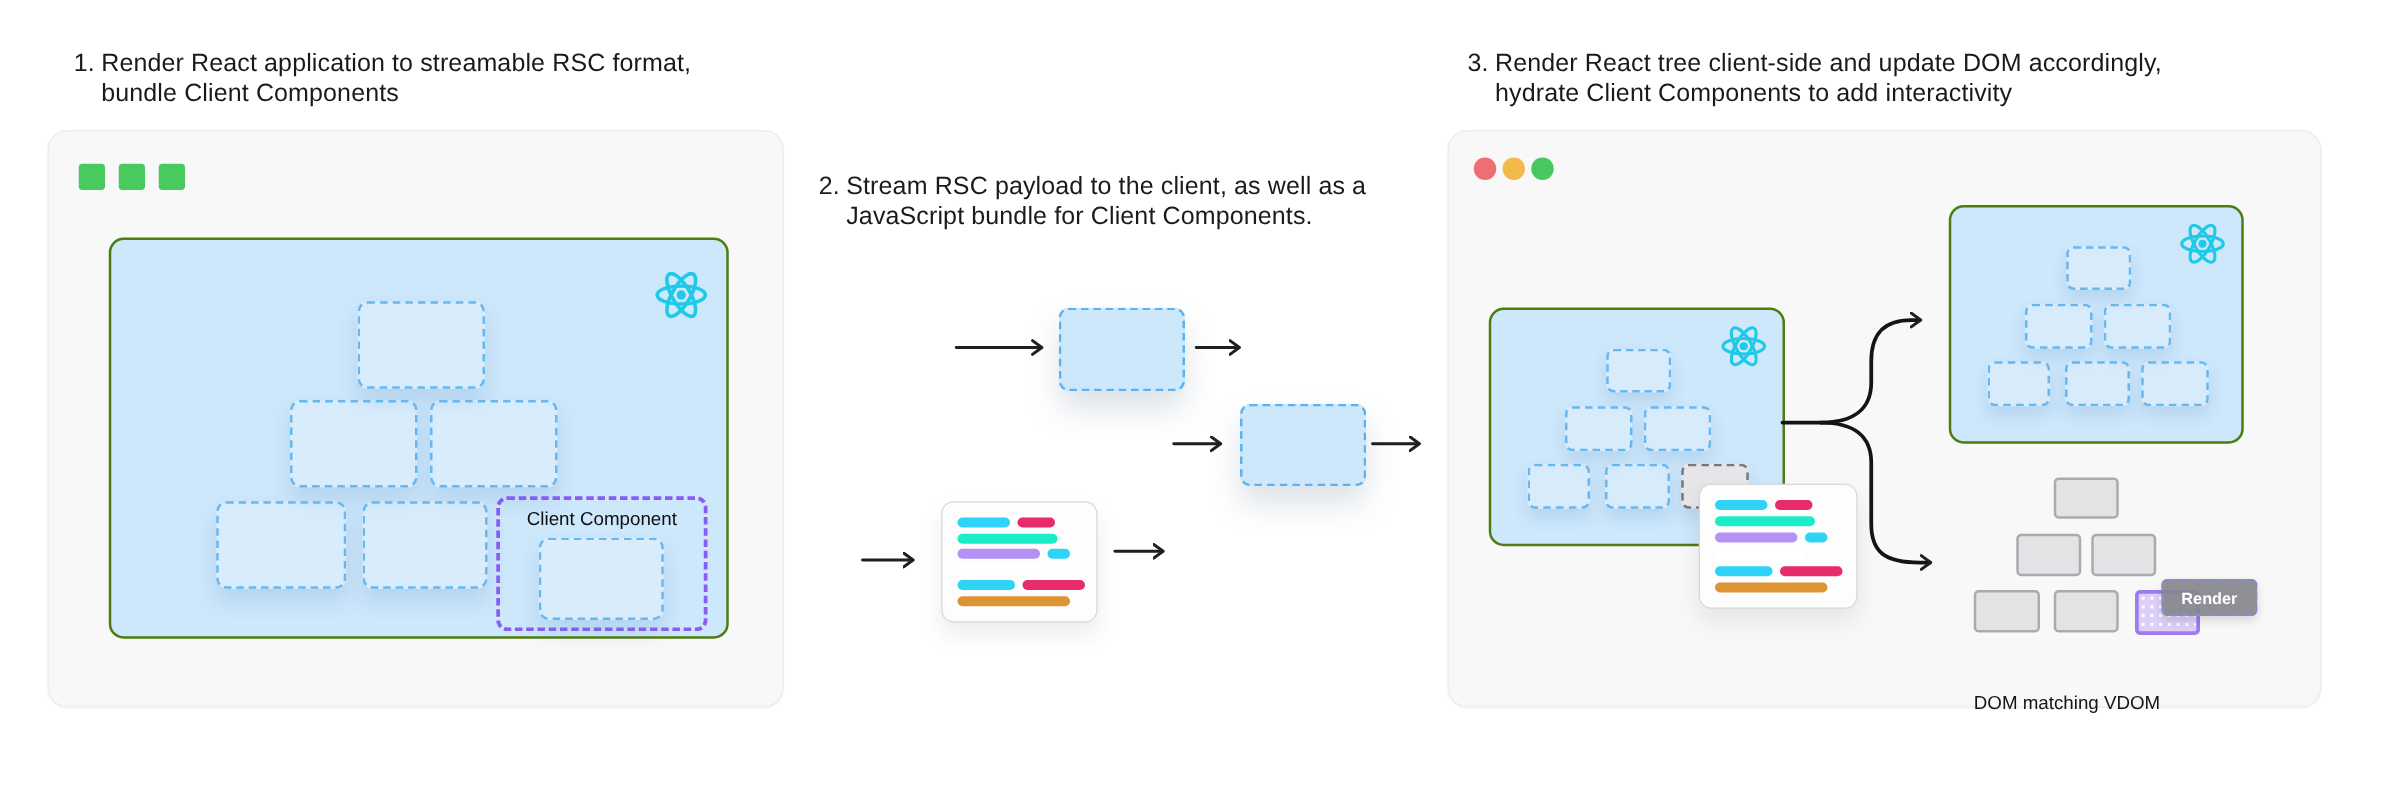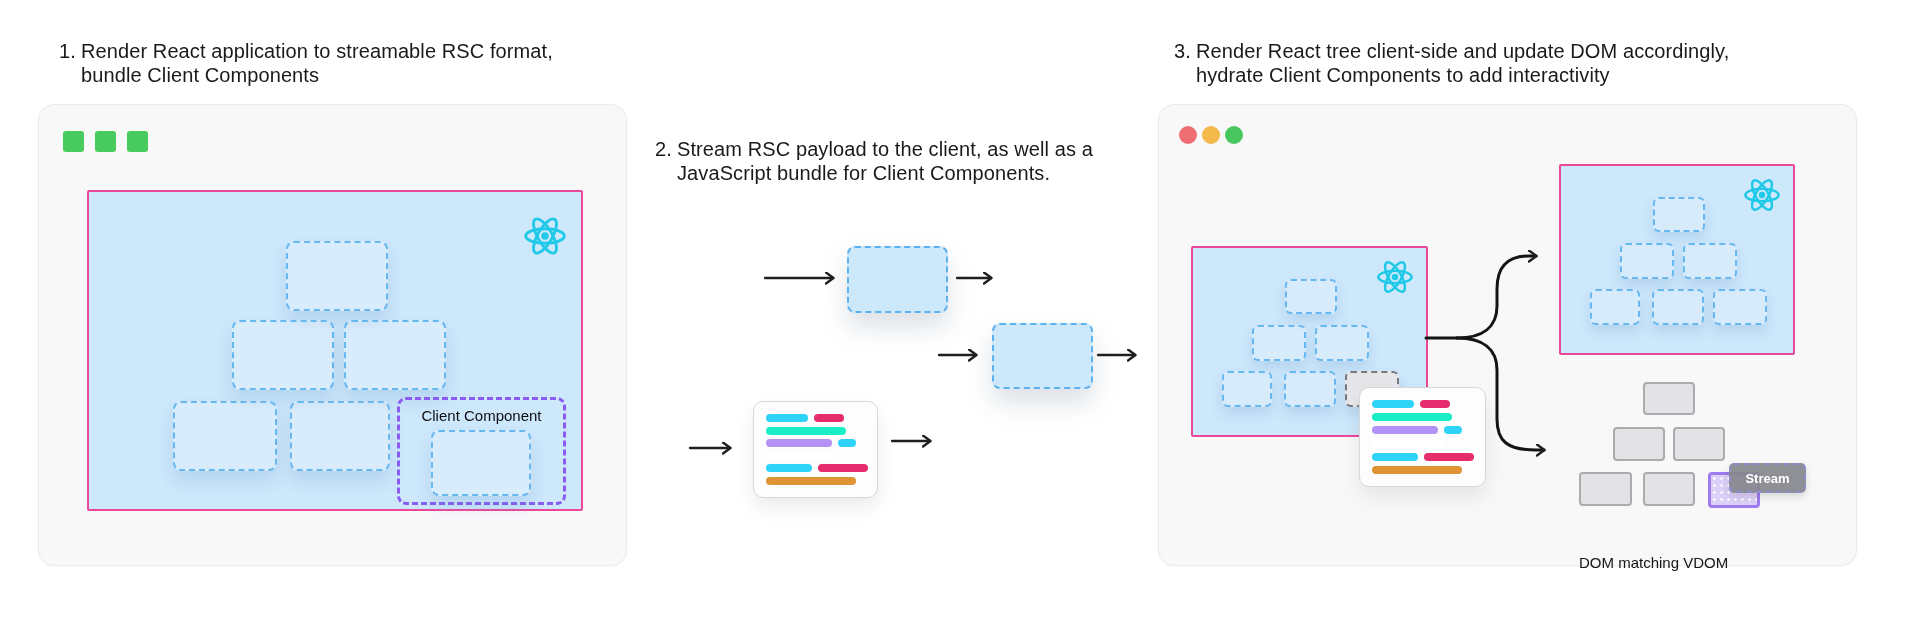--- a/index.html
+++ b/index.html
@@ -23,21 +23,21 @@
 
   .squares{position:absolute;left:24px;top:26px;display:flex;gap:11px;}
   .sq{width:21px;height:21px;border-radius:3px;background:#48cb5e;}
   .lights{position:absolute;left:20px;top:21px;display:flex;gap:5px;}
   .light{width:18px;height:18px;border-radius:50%;}
   .light.red{background:#ee6e73;}
   .light.yellow{background:#f3b94a;}
   .light.green{background:#48c75f;}
 
   
-  .bluebox{position:absolute;background:#cde7fb;border:2px solid #ec4899;border-radius:2px;}
+  .bluebox{position:absolute;background:#cde7fb;border:2px solid #4d7c0f;border-radius:12px;}
   .bb1{left:48px;top:85px;width:492px;height:317px;}
   .bb2{left:32px;top:141px;width:233px;height:187px;}
   .bb3{left:400px;top:59px;width:232px;height:187px;}
 
   .rlogo{position:absolute;}
   .rlogo.big{right:14px;top:22px;width:44px;height:44px;}
   .rlogo.sm{right:12px;top:10px;width:38px;height:38px;}
 
   
   .tb{position:absolute;border:2px dashed #67b7f1;border-radius:8px;
@@ -237,21 +237,21 @@
       <div class="tb-s s-r3b"></div>
       <div class="tb-s s-r3c"></div>
     </div>
 
     <div class="db d-r1"></div>
     <div class="db d-r2a"></div>
     <div class="db d-r2b"></div>
     <div class="db d-r3a"></div>
     <div class="db d-r3b"></div>
     <div class="db hydrated"></div>
-    <div class="click-tip">Stream</div>
+    <div class="click-tip">Render</div>
     <div class="dom-caption">DOM matching VDOM</div>
   </div>
 
   <svg class="arrows" width="1920" height="634" viewBox="0 0 1920 634">
     <defs>
       <marker id="chev" markerUnits="userSpaceOnUse" markerWidth="14" markerHeight="16" refX="8" refY="6.5" orient="auto">
         <path d="M1,1 L8.5,6.5 L1,12" fill="none" stroke="#1f1f1f" stroke-width="2.4" stroke-linecap="round" stroke-linejoin="round"></path>
       </marker>
     </defs>
     <g stroke="#1f1f1f" stroke-width="2.3" fill="none" stroke-linecap="round">

